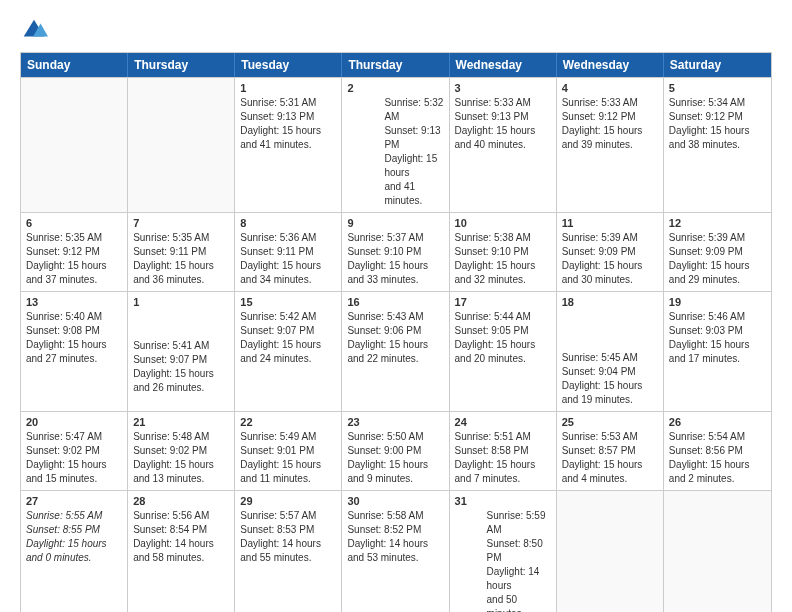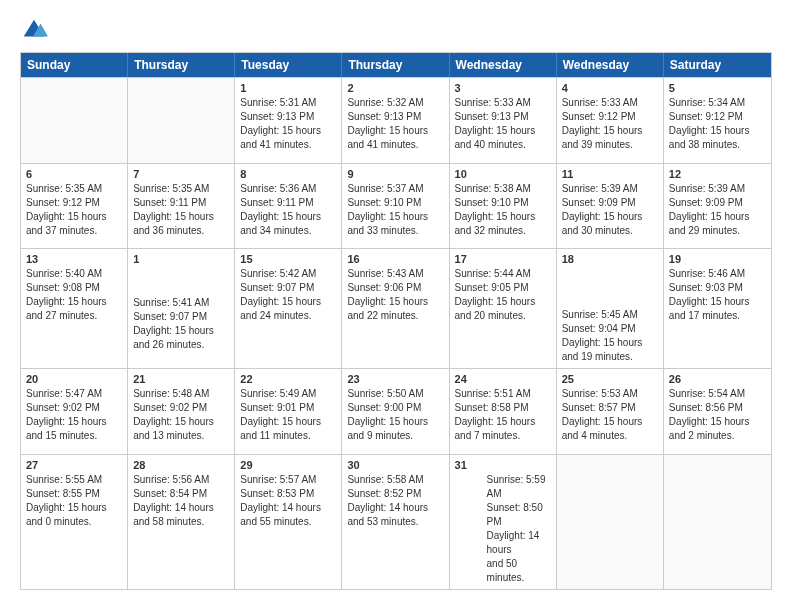--- a/index.html
+++ b/index.html
@@ -151,21 +151,21 @@
           <div class="cal-cell empty"></div>
           <div class="cal-cell">
             <span class="day-num">1</span>
             <div class="day-info" style="white-space: pre-line;">Sunrise: 5:31 AM
 Sunset: 9:13 PM
 Daylight: 15 hours
 and 41 minutes.</div>
           </div>
           <div class="cal-cell">
             <span class="day-num">2</span>
-            <div class="day-info" style="white-space: pre-line;">Sunrise: 5:32 AM
+            <div class="day-info" style="white-space: pre-line; margin-left: 37px;">Sunrise: 5:32 AM
 Sunset: 9:13 PM
 Daylight: 15 hours
 and 41 minutes.</div>
           </div>
           <div class="cal-cell">
             <span class="day-num">3</span>
             <div class="day-info" style="white-space: pre-line;">Sunrise: 5:33 AM
 Sunset: 9:13 PM
 Daylight: 15 hours
 and 40 minutes.</div>
@@ -334,21 +334,21 @@
             <span class="day-num">26</span>
             <div class="day-info" style="white-space: pre-line;">Sunrise: 5:54 AM
 Sunset: 8:56 PM
 Daylight: 15 hours
 and 2 minutes.</div>
           </div>
         </div>
         <div class="cal-week">
           <div class="cal-cell">
             <span class="day-num">27</span>
-            <div class="day-info" style="white-space: pre-line;">Sunrise: 5:55 AM
+            <div class="day-info" style="white-space: pre-line; font-style: italic;">Sunrise: 5:55 AM
 Sunset: 8:55 PM
 Daylight: 15 hours
 and 0 minutes.</div>
           </div>
           <div class="cal-cell">
             <span class="day-num">28</span>
             <div class="day-info" style="white-space: pre-line;">Sunrise: 5:56 AM
 Sunset: 8:54 PM
 Daylight: 14 hours
 and 58 minutes.</div>

